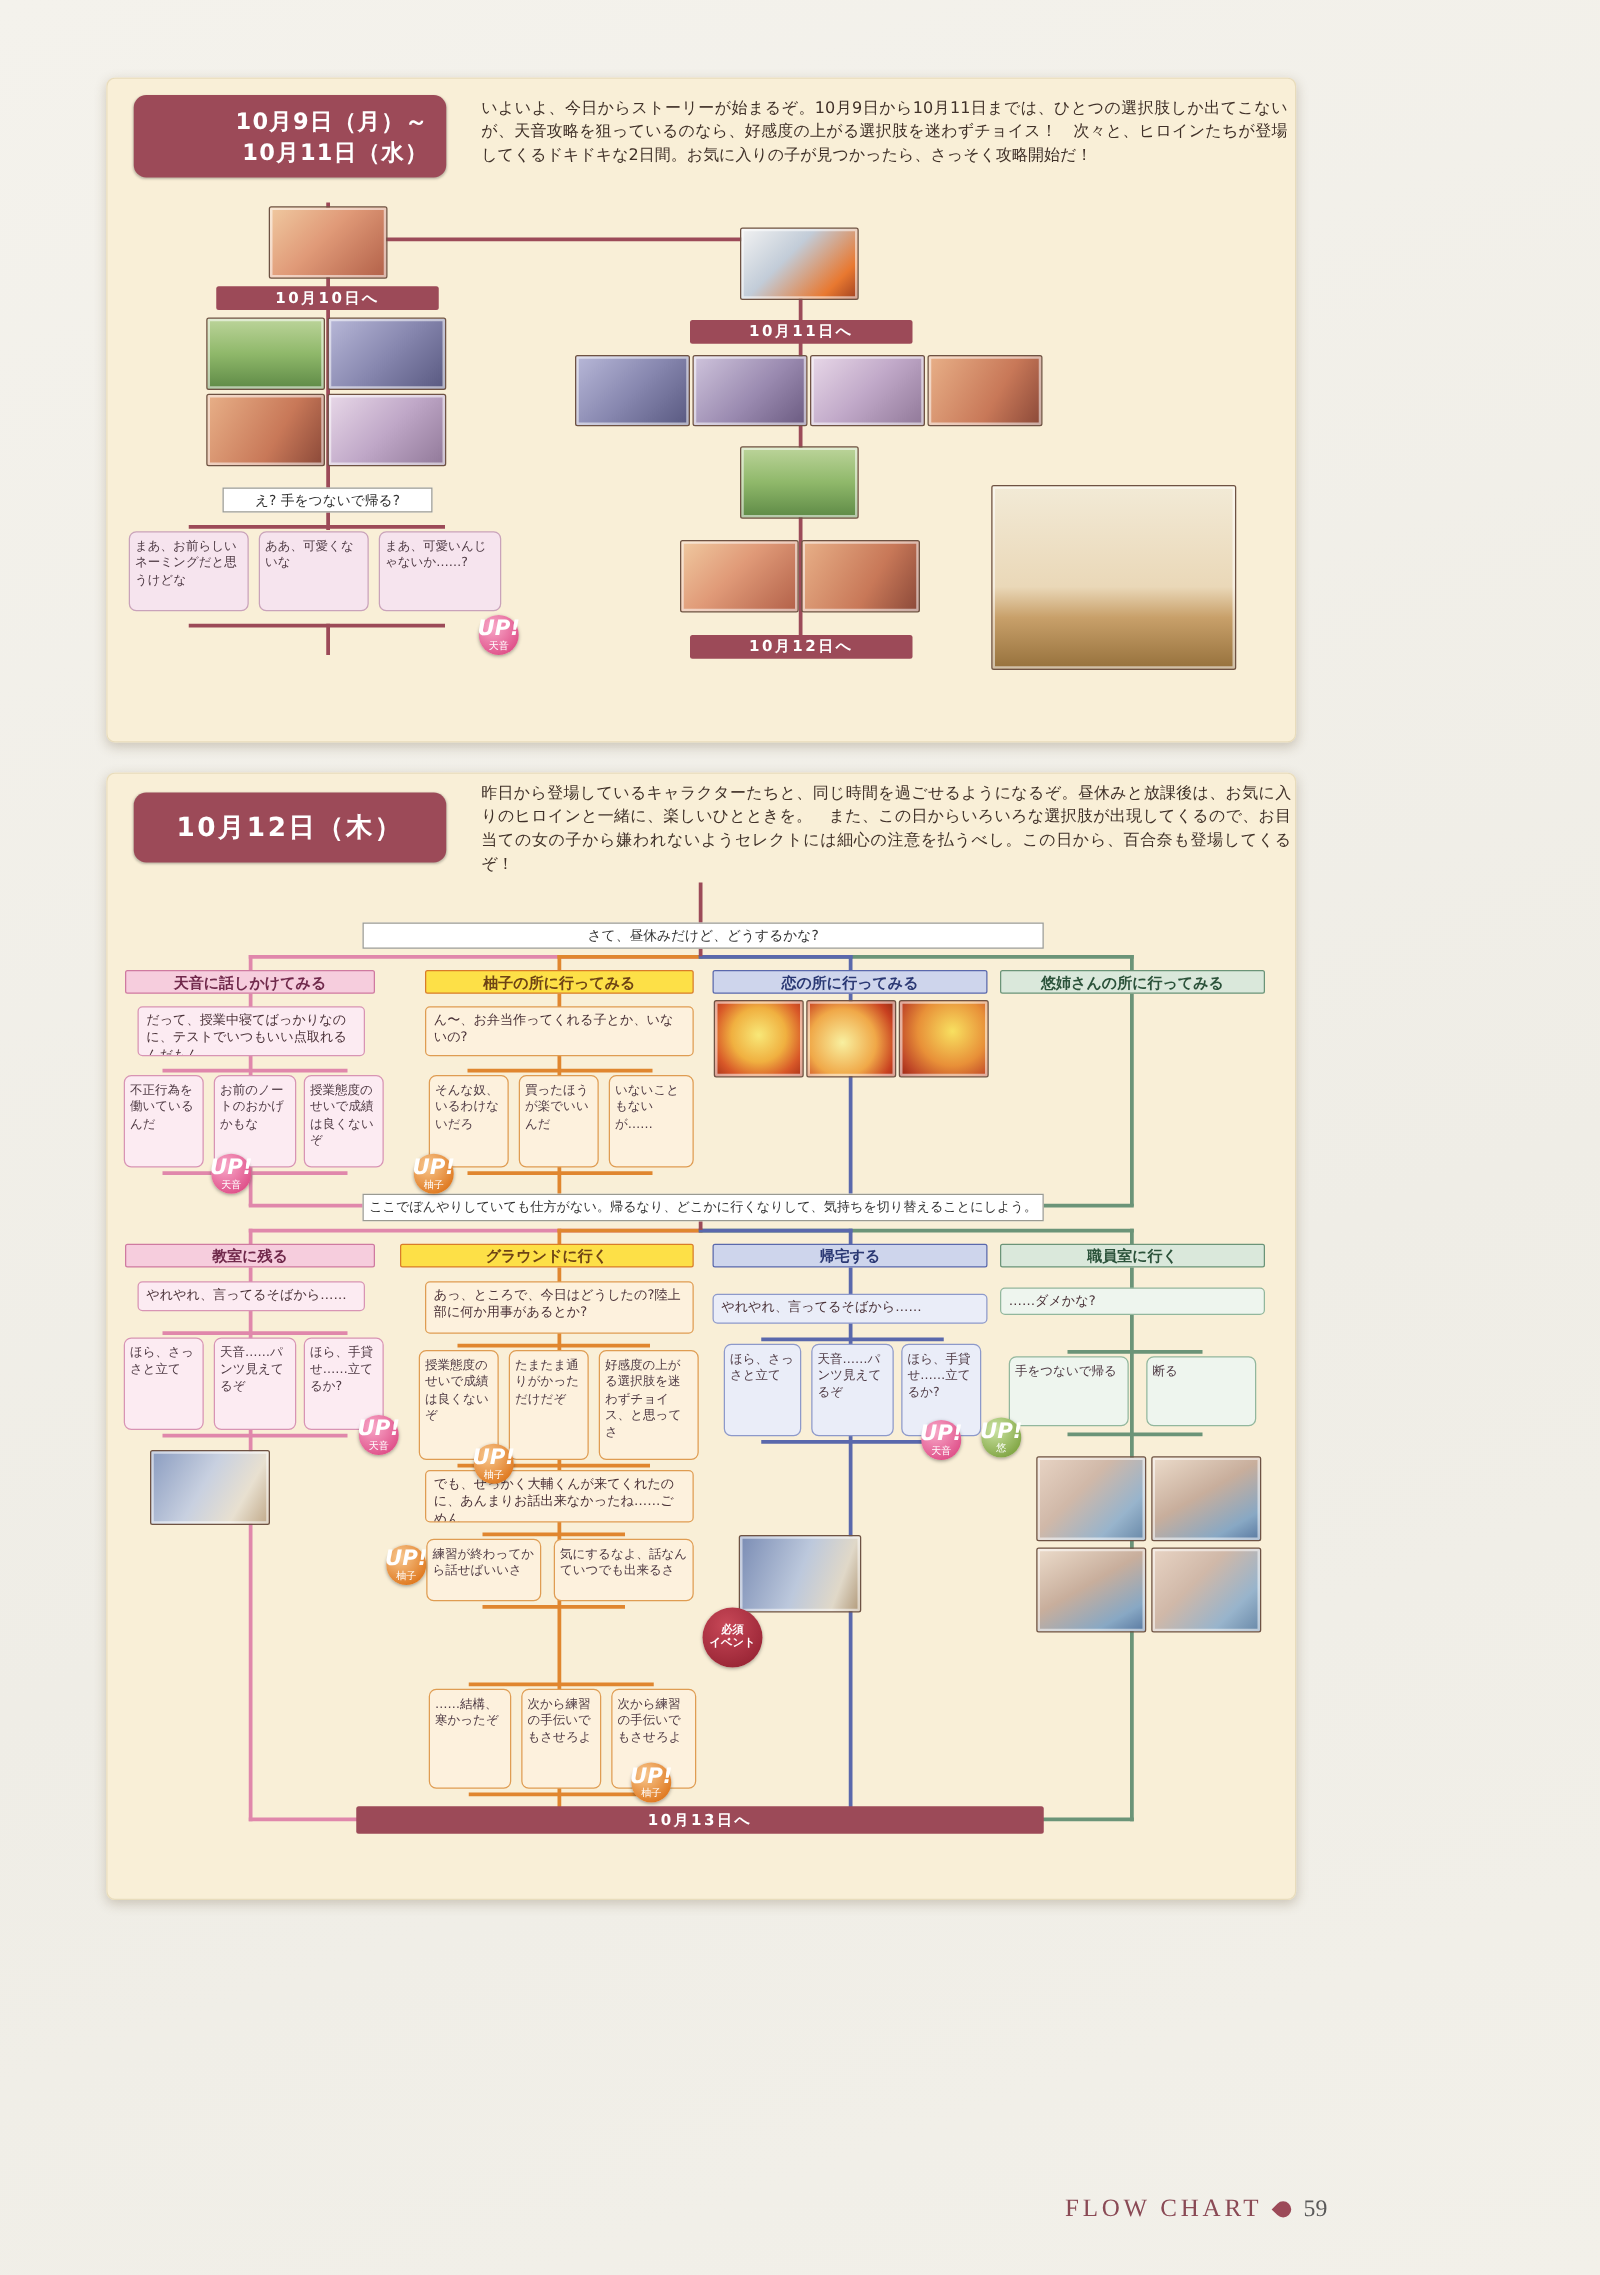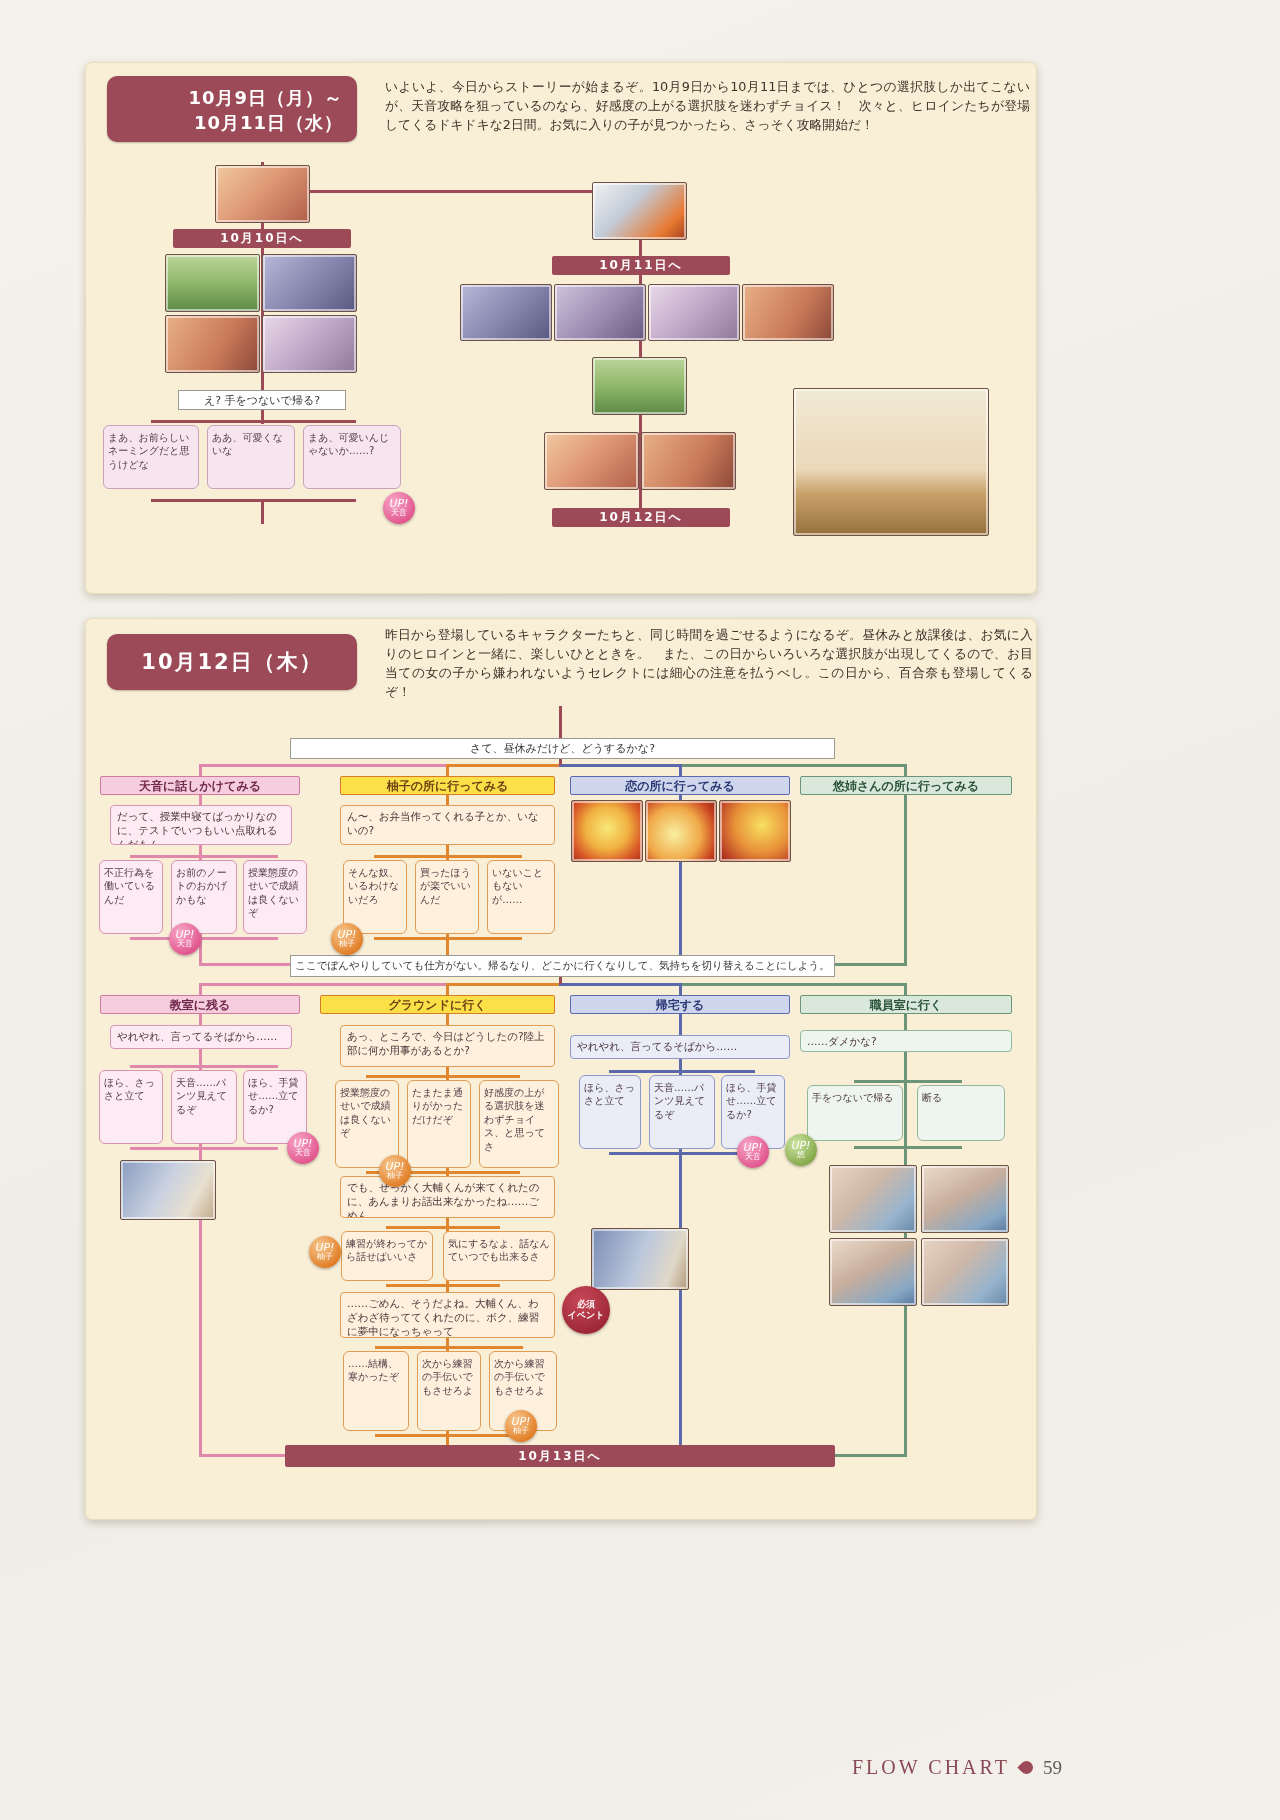--- a/index.html
+++ b/index.html
@@ -56,21 +56,21 @@
   .ch-p1 { background:#f6e4ee; border:1px solid #c9a2ba; }
   .ch-p  { background:#fcebf2; border:1px solid #d894b4; }
   .ch-o  { background:#fdf1dd; border:1px solid #df9c52; }
   .ch-b  { background:#eaedf8; border:1px solid #8d99ca; }
   .ch-g  { background:#eef5ee; border:1px solid #92b79d; }
 
   .up-badge { position:absolute; width:32px; height:32px; border-radius:50%; display:flex; flex-direction:column; align-items:center; justify-content:center; color:#fff; z-index:4; box-shadow:0 1px 3px rgba(0,0,0,.35); }
   .b-pink { background:radial-gradient(circle at 35% 30%,#f8a8c8,#e0548c 75%); }
   .b-org  { background:radial-gradient(circle at 35% 30%,#f8c890,#e07c24 75%); }
   .b-grn  { background:radial-gradient(circle at 35% 30%,#cce4a4,#84a848 75%); }
-  .up-txt { font-size:11px; font-weight:normal; font-style:italic; line-height:1.05; }
+  .up-txt { font-size:17px; font-weight:bold; font-style:italic; line-height:1.05; }
   .up-nm  { font-size:8px; line-height:1.1; }
 
   .req-badge { position:absolute; width:48px; height:48px; border-radius:50%; background:radial-gradient(circle at 40% 30%,#c84858,#992535 80%); color:#fff; display:flex; flex-direction:column; align-items:center; justify-content:center; z-index:4; box-shadow:0 1px 3px rgba(0,0,0,.35); }
   .req-badge span { font-size:9px; font-weight:bold; line-height:1.25; }
 
   .footer { position:absolute; display:flex; align-items:center; gap:10px; z-index:2; }
   .f-label { font-family:"Liberation Serif", serif; font-size:20px; letter-spacing:3px; color:#8a4a55; }
   .leaf { width:13px; height:13px; background:#9c4a58; border-radius:0 70% 70% 70%; transform:rotate(-45deg); display:inline-block; }
   .f-num { font-family:"Liberation Serif", serif; font-size:19px; color:#5a5a5a; }
 </style>
@@ -228,21 +228,20 @@
     </div>
     <div class="stmt ch-o" style="left:255px;top:558px;width:215px;height:42px">でも、せっかく大輔くんが来てくれたのに、あんまりお話出来なかったね……ごめん</div>
     <div class="line ln-o" style="left:301px;top:608px;width:114px;height:3px"></div>
     <div class="choice ch-o" style="left:256px;top:613px;width:92px;height:50px">練習が終わってから話せばいいさ</div>
     <div class="choice ch-o" style="left:358px;top:613px;width:112px;height:50px">気にするなよ、話なんていつでも出来るさ</div>
     <div class="line ln-o" style="left:301px;top:666px;width:114px;height:3px"></div>
     <div class="up-badge b-org" style="left:224px;top:618px">
       <span class="up-txt">UP!</span>
       <span class="up-nm">柚子</span>
     </div>
-    <div class="stmt ch-o" style="left:255px;top:674px;width:215px;height:46px">……ごめん、そうだよね。大輔くん、わざわざ待っててくれたのに、ボク、練習に夢中になっちゃって</div>
     <div class="line ln-o" style="left:290px;top:728px;width:148px;height:3px"></div>
     <div class="choice ch-o" style="left:258px;top:733px;width:66px;height:80px">……結構、寒かったぞ</div>
     <div class="choice ch-o" style="left:332px;top:733px;width:64px;height:80px">次から練習の手伝いでもさせろよ</div>
     <div class="choice ch-o" style="left:404px;top:733px;width:68px;height:80px">次から練習の手伝いでもさせろよ</div>
     <div class="line ln-o" style="left:290px;top:816px;width:148px;height:3px"></div>
     <div class="up-badge b-org" style="left:420px;top:792px">
       <span class="up-txt">UP!</span>
       <span class="up-nm">柚子</span>
     </div>
 

